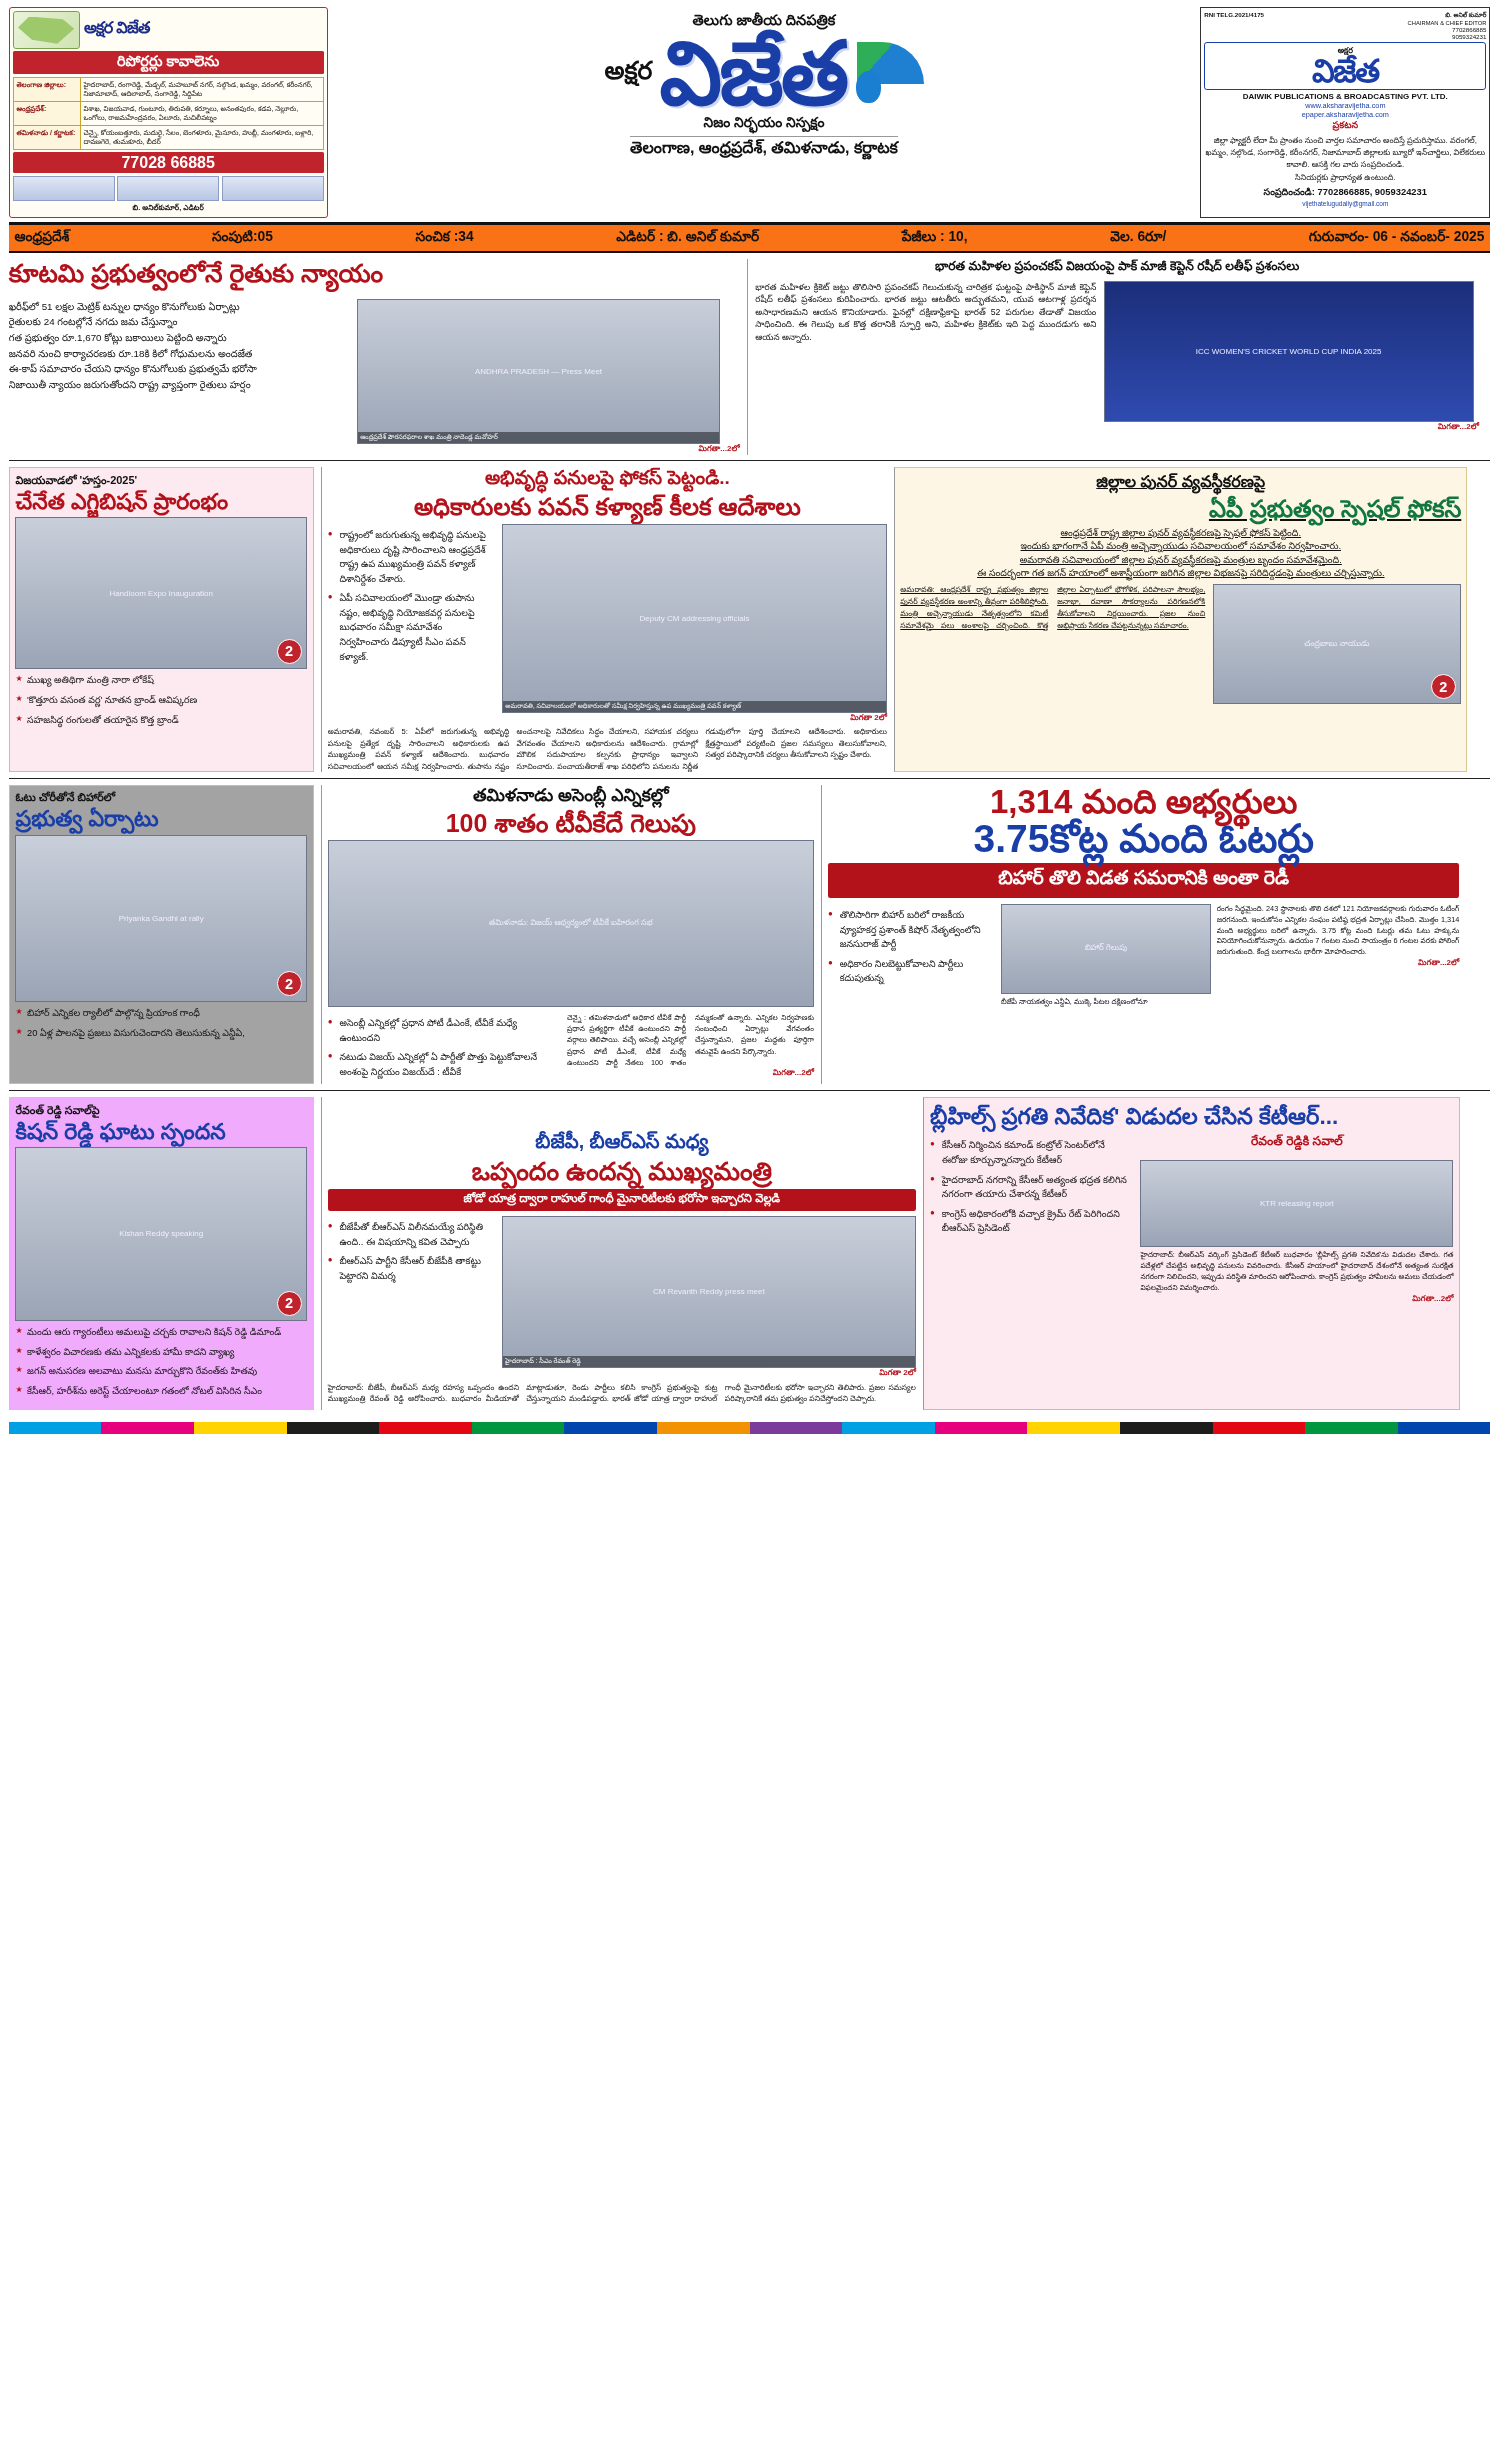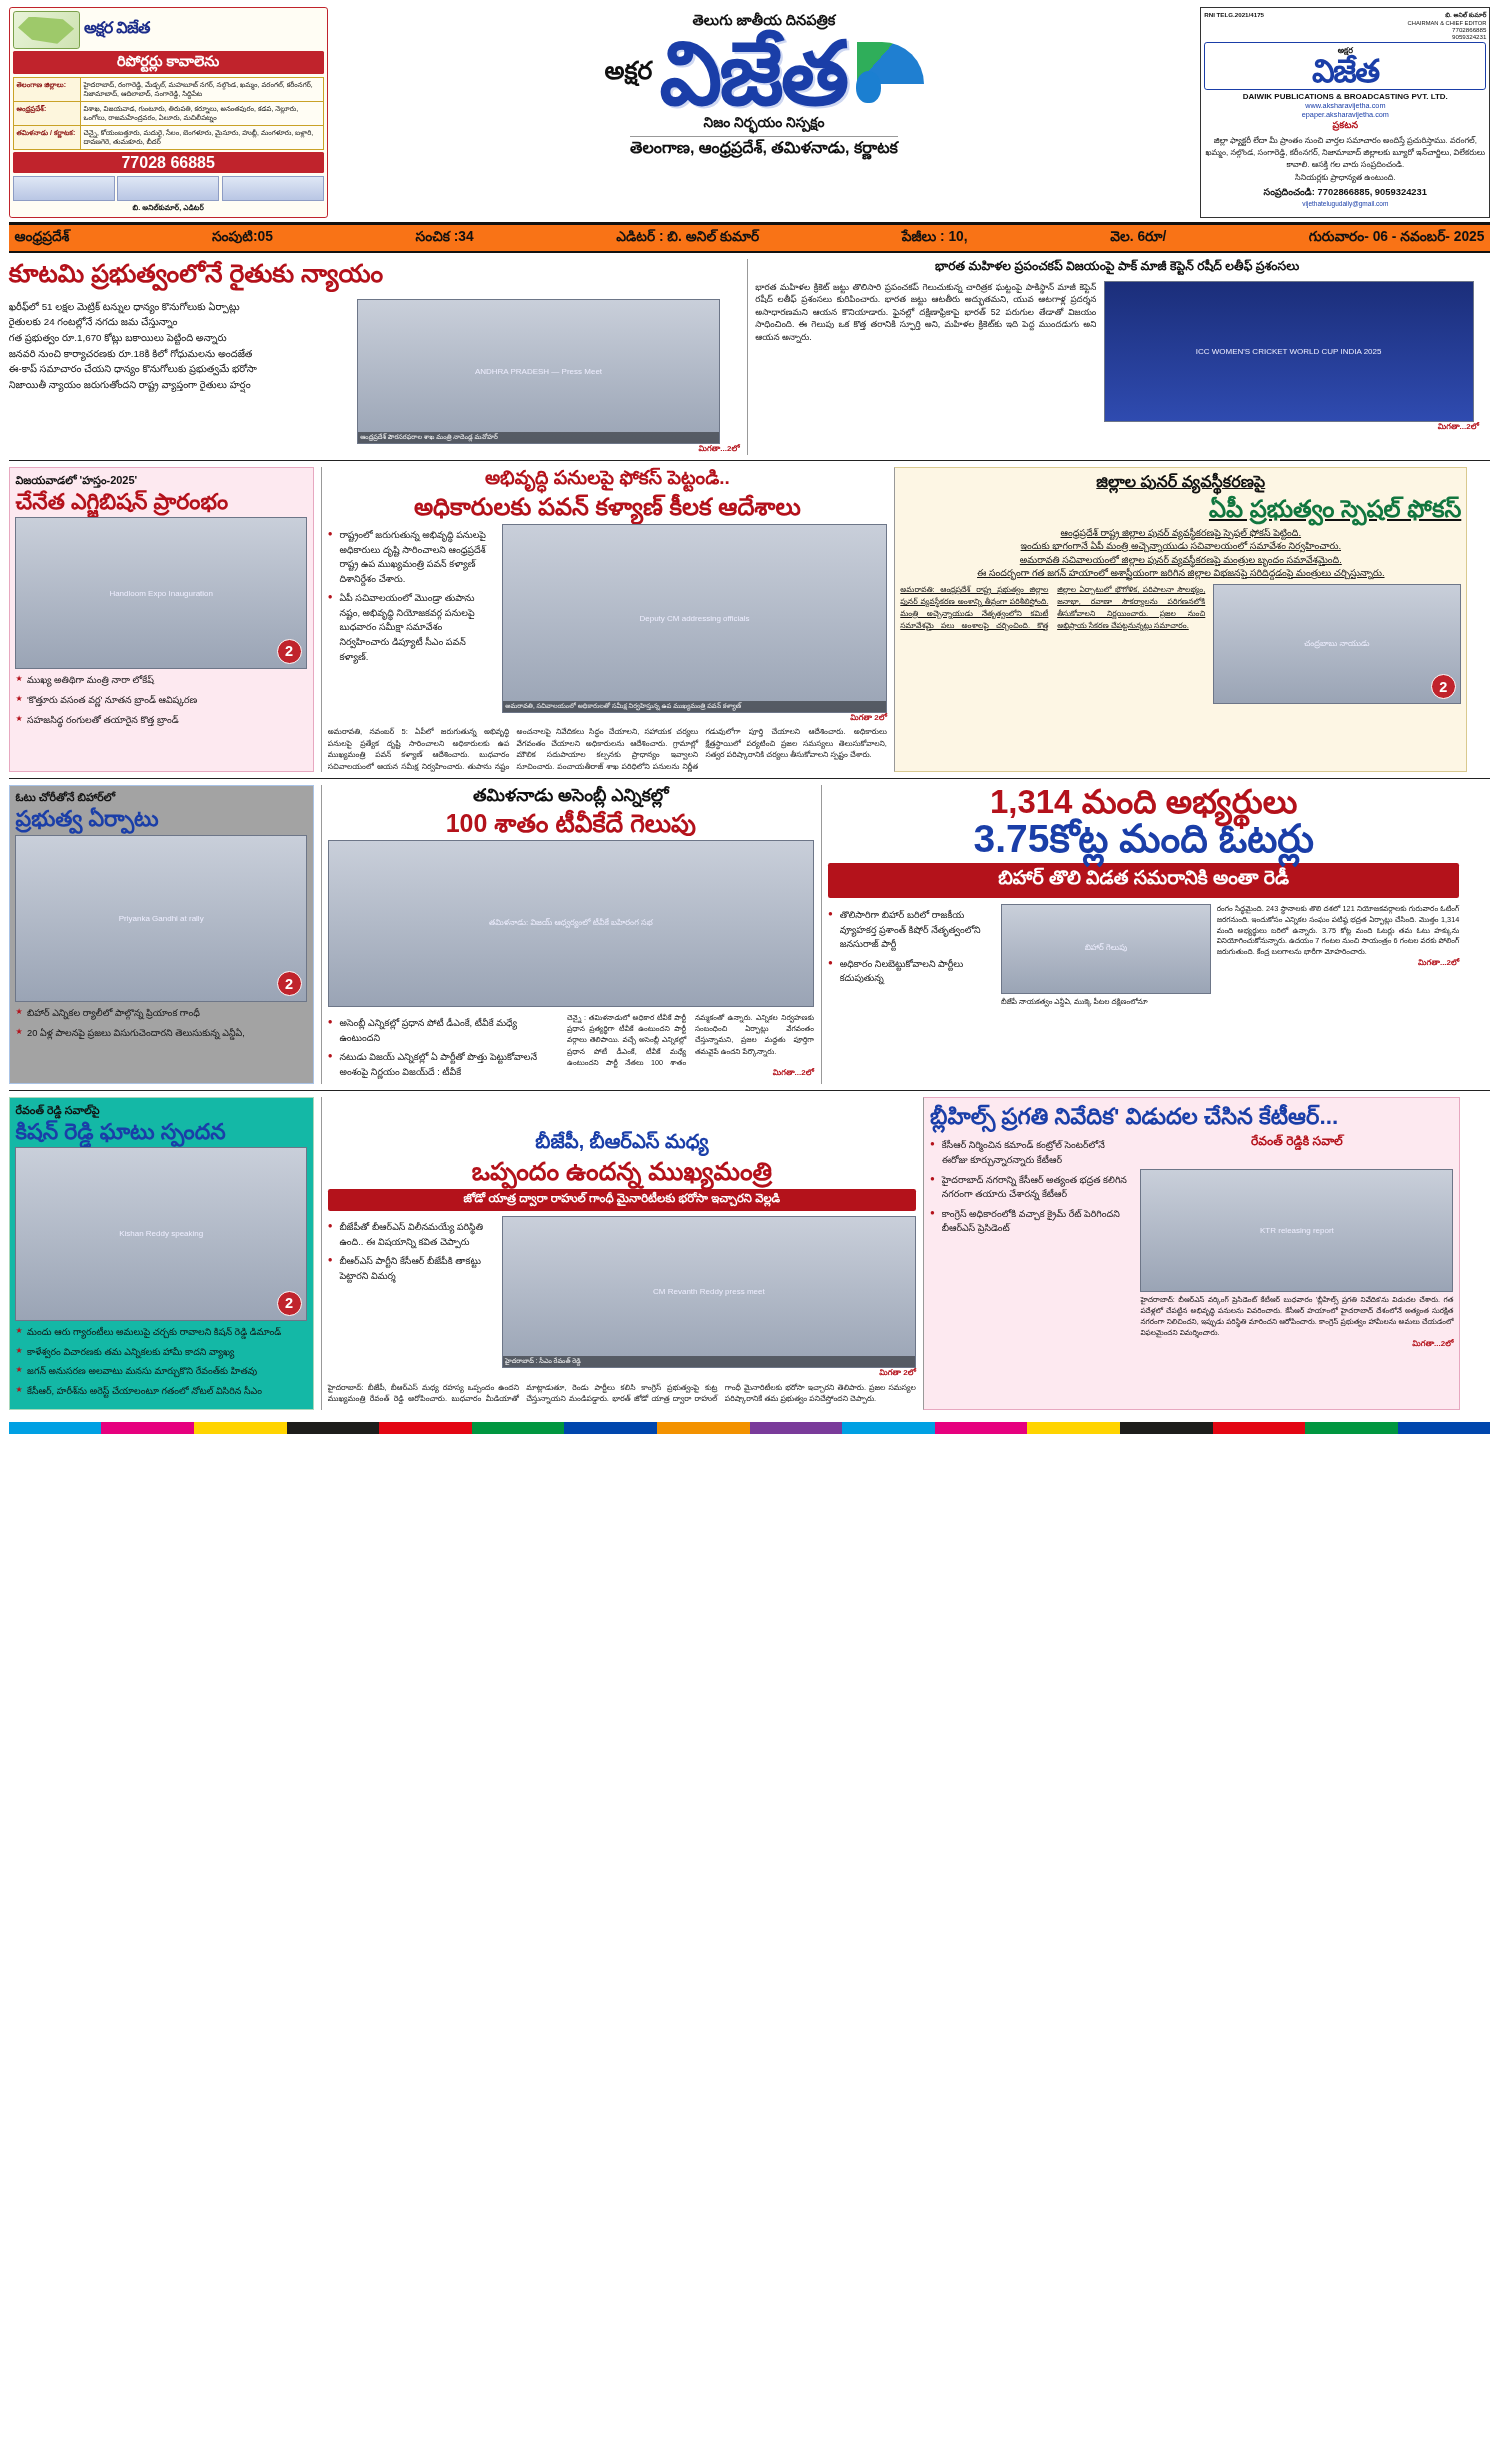--- a/index.html
+++ b/index.html
@@ -73,21 +73,21 @@
   .bullets li { position:relative; padding-left:11.6px; font-size:9.4px; line-height:1.55; margin-bottom:5px; }
   .bullets li:before { content:"●"; position:absolute; left:0; top:0; color:#b4121b; font-size:8px; }
   .starlist li:before { content:"★"; color:#b4121b; }
 
   .cols2 { column-count:2; column-gap:8.7px; font-size:8.3px; line-height:1.55; text-align:justify; }
   .cols3 { column-count:3; column-gap:7.3px; font-size:7.6px; line-height:1.5; text-align:justify; }
 
   .box-pink { background:#fde9f0; border:0.7px solid #e7a8c0; }
   .box-blue { background:#a3a3a3; border:0.7px solid #a9c3e6; }
   .box-cream { background:#fdf6e4; border:0.7px solid #d9c98f; }
-  .box-mint { background:#14b8a6; border:0.7px solid #a9d8bb; }
+  .box-mint { background:#f0abfc; border:0.7px solid #a9d8bb; }
 
   h2.section { font-size:22px; font-weight:bold; color:#1a3ea8; margin:0 0 2.9px 0; line-height:1.15; }
   h2.section.red { color:#b4121b; }
   .kicker-sm { font-size:11px; font-weight:bold; color:#111; }
 
   .bigred { font-size:33px; font-weight:bold; color:#b4121b; line-height:1.05; }
   .bigblue { font-size:39px; font-weight:bold; color:#1a3ea8; line-height:1.05; }
   .redbanner { background:#b4121b; color:#fff; font-size:19px; font-weight:bold; text-align:center; padding:4.4px 2.9px; border-radius:2.2px; }
 
   .footer-strip { display:flex; height:11.6px; margin-top:5.8px; }
@@ -357,21 +357,21 @@
     <div class="col box-pink" style="width:537px;padding:5.8px;border-left:0.7px solid #999;">
       <h2 class="section" style="font-size:22.5px;color:#1a3ea8;">బ్లీహిల్స్ ప్రగతి నివేదిక' విడుదల చేసిన కేటీఆర్...</h2>
       <div style="display:flex;gap:7.3px;margin-top:4.4px;">
         <ul class="bullets" style="width:203px;">
           <li>కేసీఆర్ నిర్మించిన కమాండ్ కంట్రోల్ సెంటర్‌లోనే ఈరోజు కూర్చున్నారన్నారు కేటీఆర్</li>
           <li>హైదరాబాద్ నగరాన్ని కేసీఆర్ అత్యంత భద్రత కలిగిన నగరంగా తయారు చేశారన్న కేటీఆర్</li>
           <li>కాంగ్రెస్ అధికారంలోకి వచ్చాక క్రైమ్ రేట్ పెరిగిందని బీఆర్ఎస్ ప్రెసిడెంట్</li>
         </ul>
         <div style="flex:1;">
           <div style="text-align:center;font-size:12.3px;font-weight:bold;color:#b4121b;">రేవంత్ రెడ్డికి సవాల్</div>
-          <div class="photo" style="height:123px;margin-top:18px;">
+          <div class="photo" style="height:87px;margin-top:9px;">
             <div class="imgtxt">KTR releasing report</div>
           </div>
           <div style="font-size:7.3px;line-height:1.5;text-align:justify;margin-top:2.9px;">హైదరాబాద్: బీఆర్ఎస్ వర్కింగ్ ప్రెసిడెంట్ కేటీఆర్ బుధవారం 'బ్లీహిల్స్ ప్రగతి నివేదిక'ను విడుదల చేశారు. గత పదేళ్లలో చేపట్టిన అభివృద్ధి పనులను వివరించారు. కేసీఆర్ హయాంలో హైదరాబాద్ దేశంలోనే అత్యంత సురక్షిత నగరంగా నిలిచిందని, ఇప్పుడు పరిస్థితి మారిందని ఆరోపించారు. కాంగ్రెస్ ప్రభుత్వం హామీలను అమలు చేయడంలో విఫలమైందని విమర్శించారు.</div>
           <div class="cont">మిగతా...2లో</div>
         </div>
       </div>
     </div>
   </div>
 
   <div class="footer-strip">

